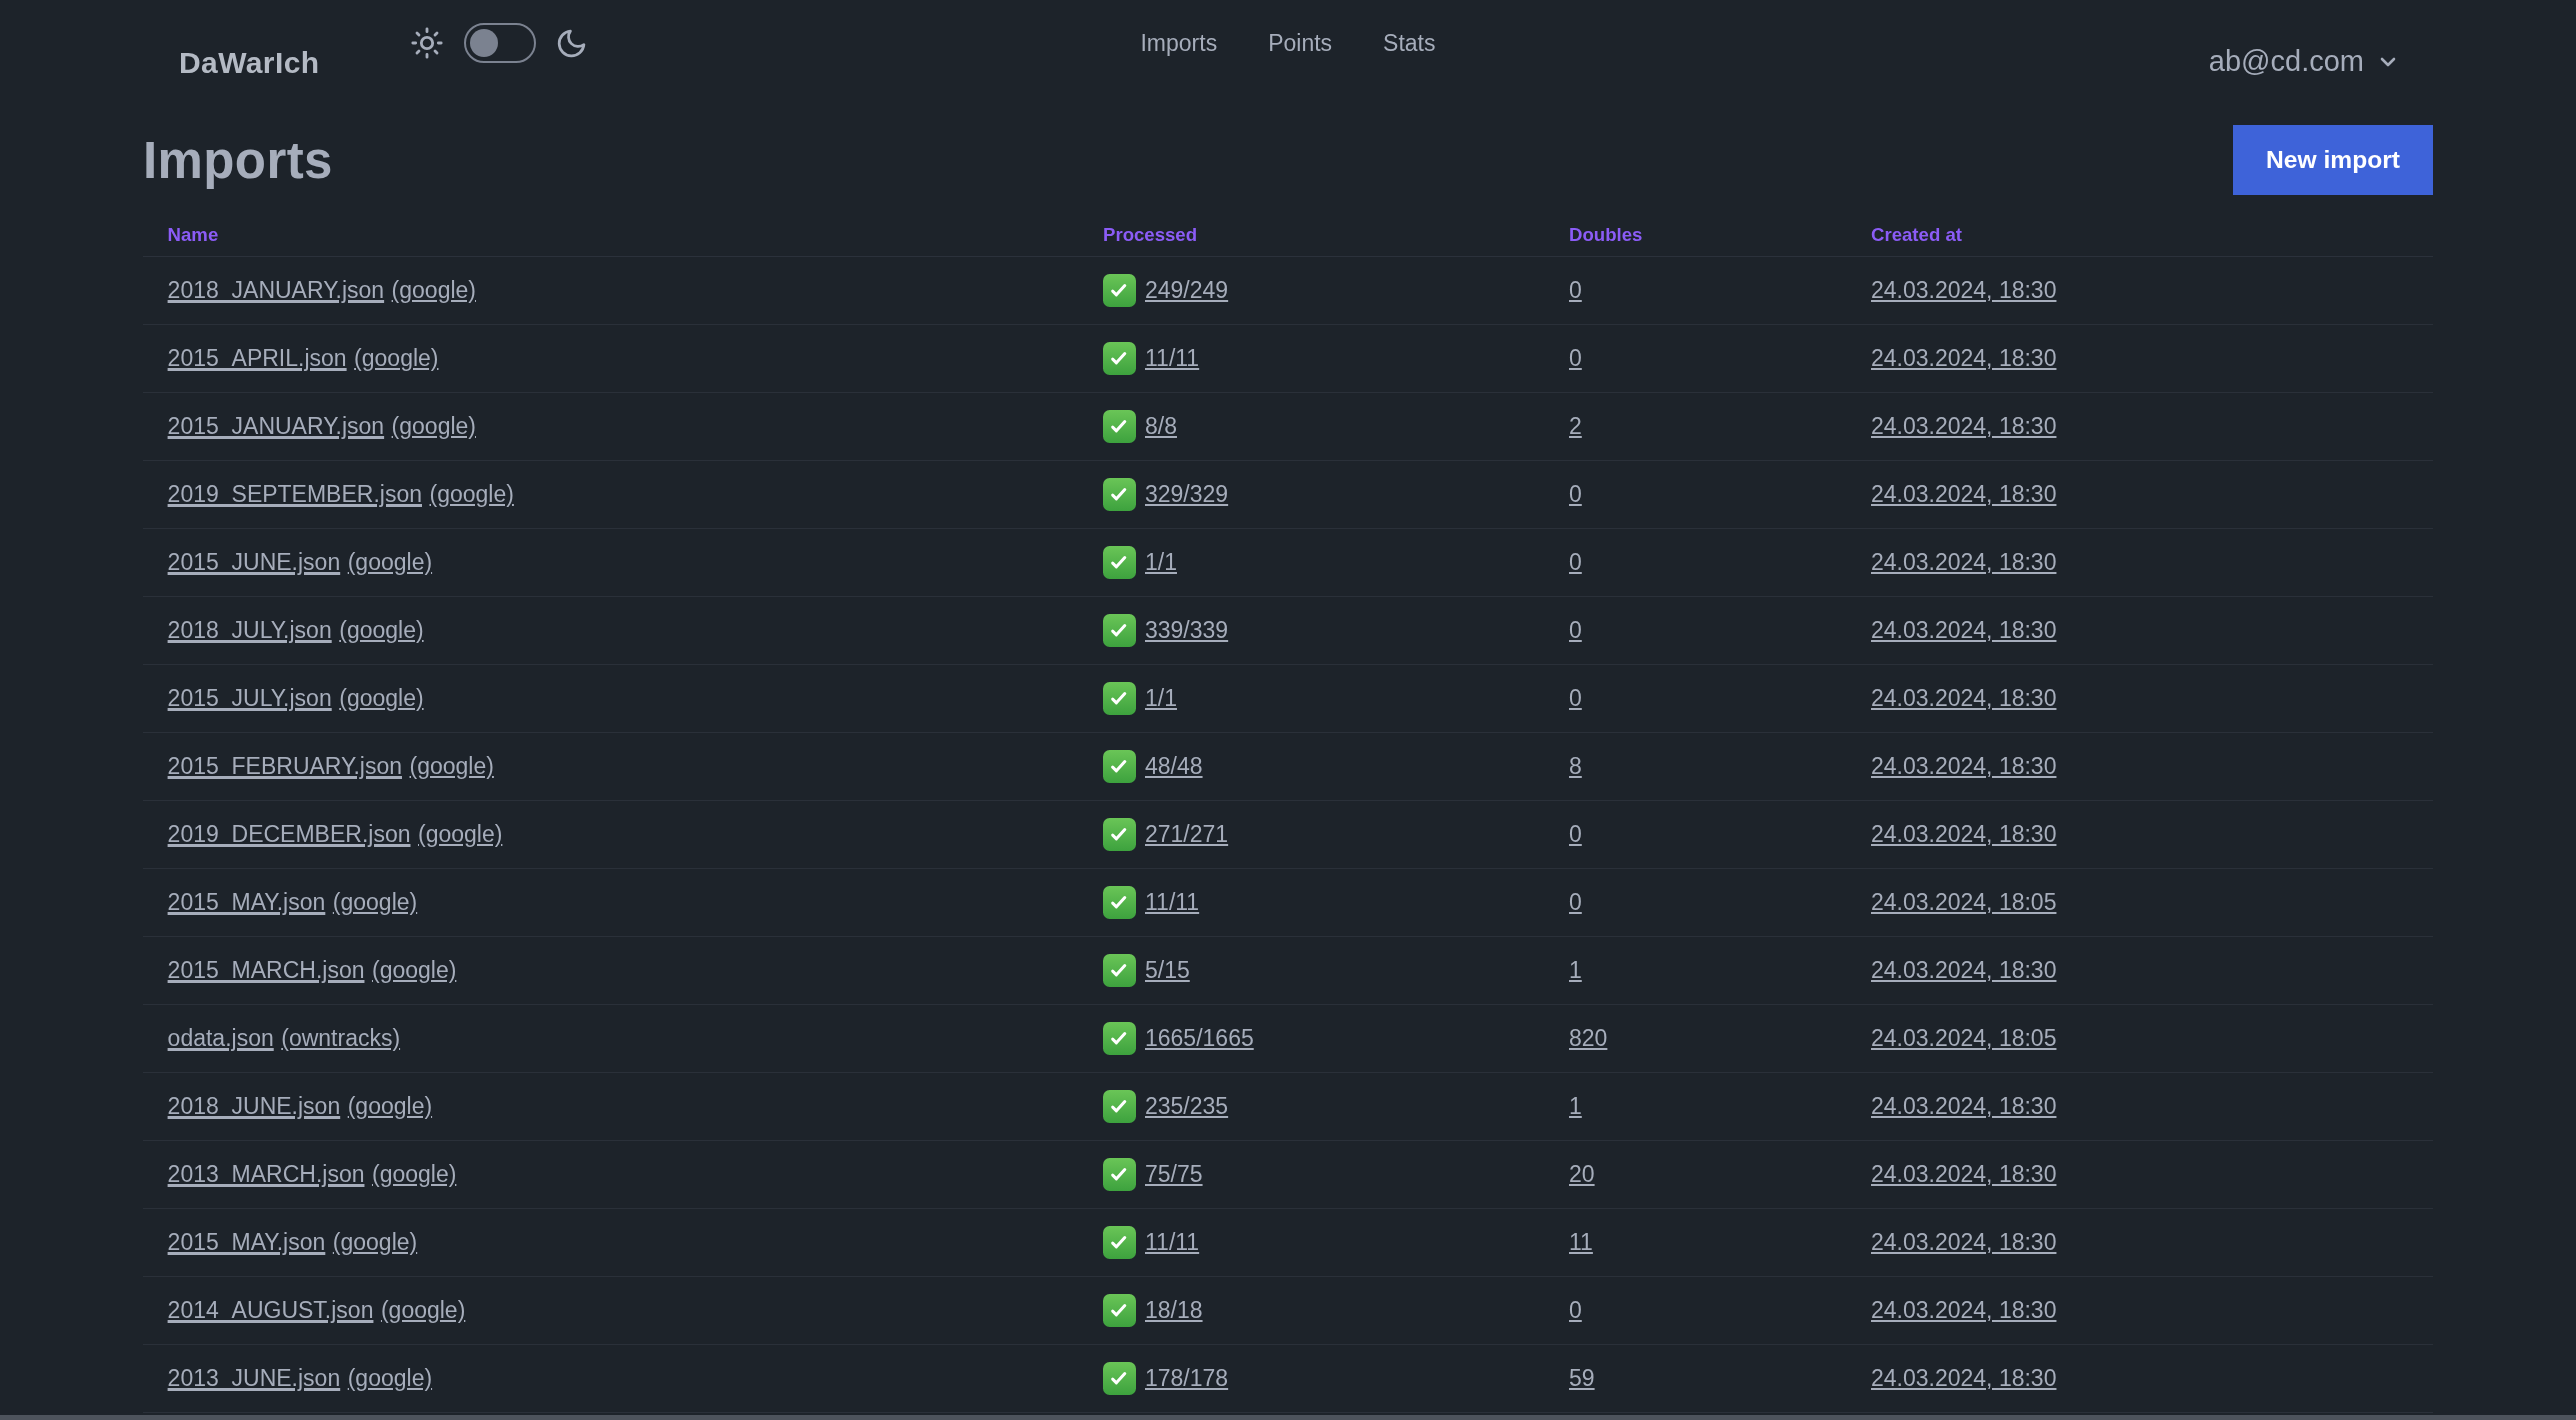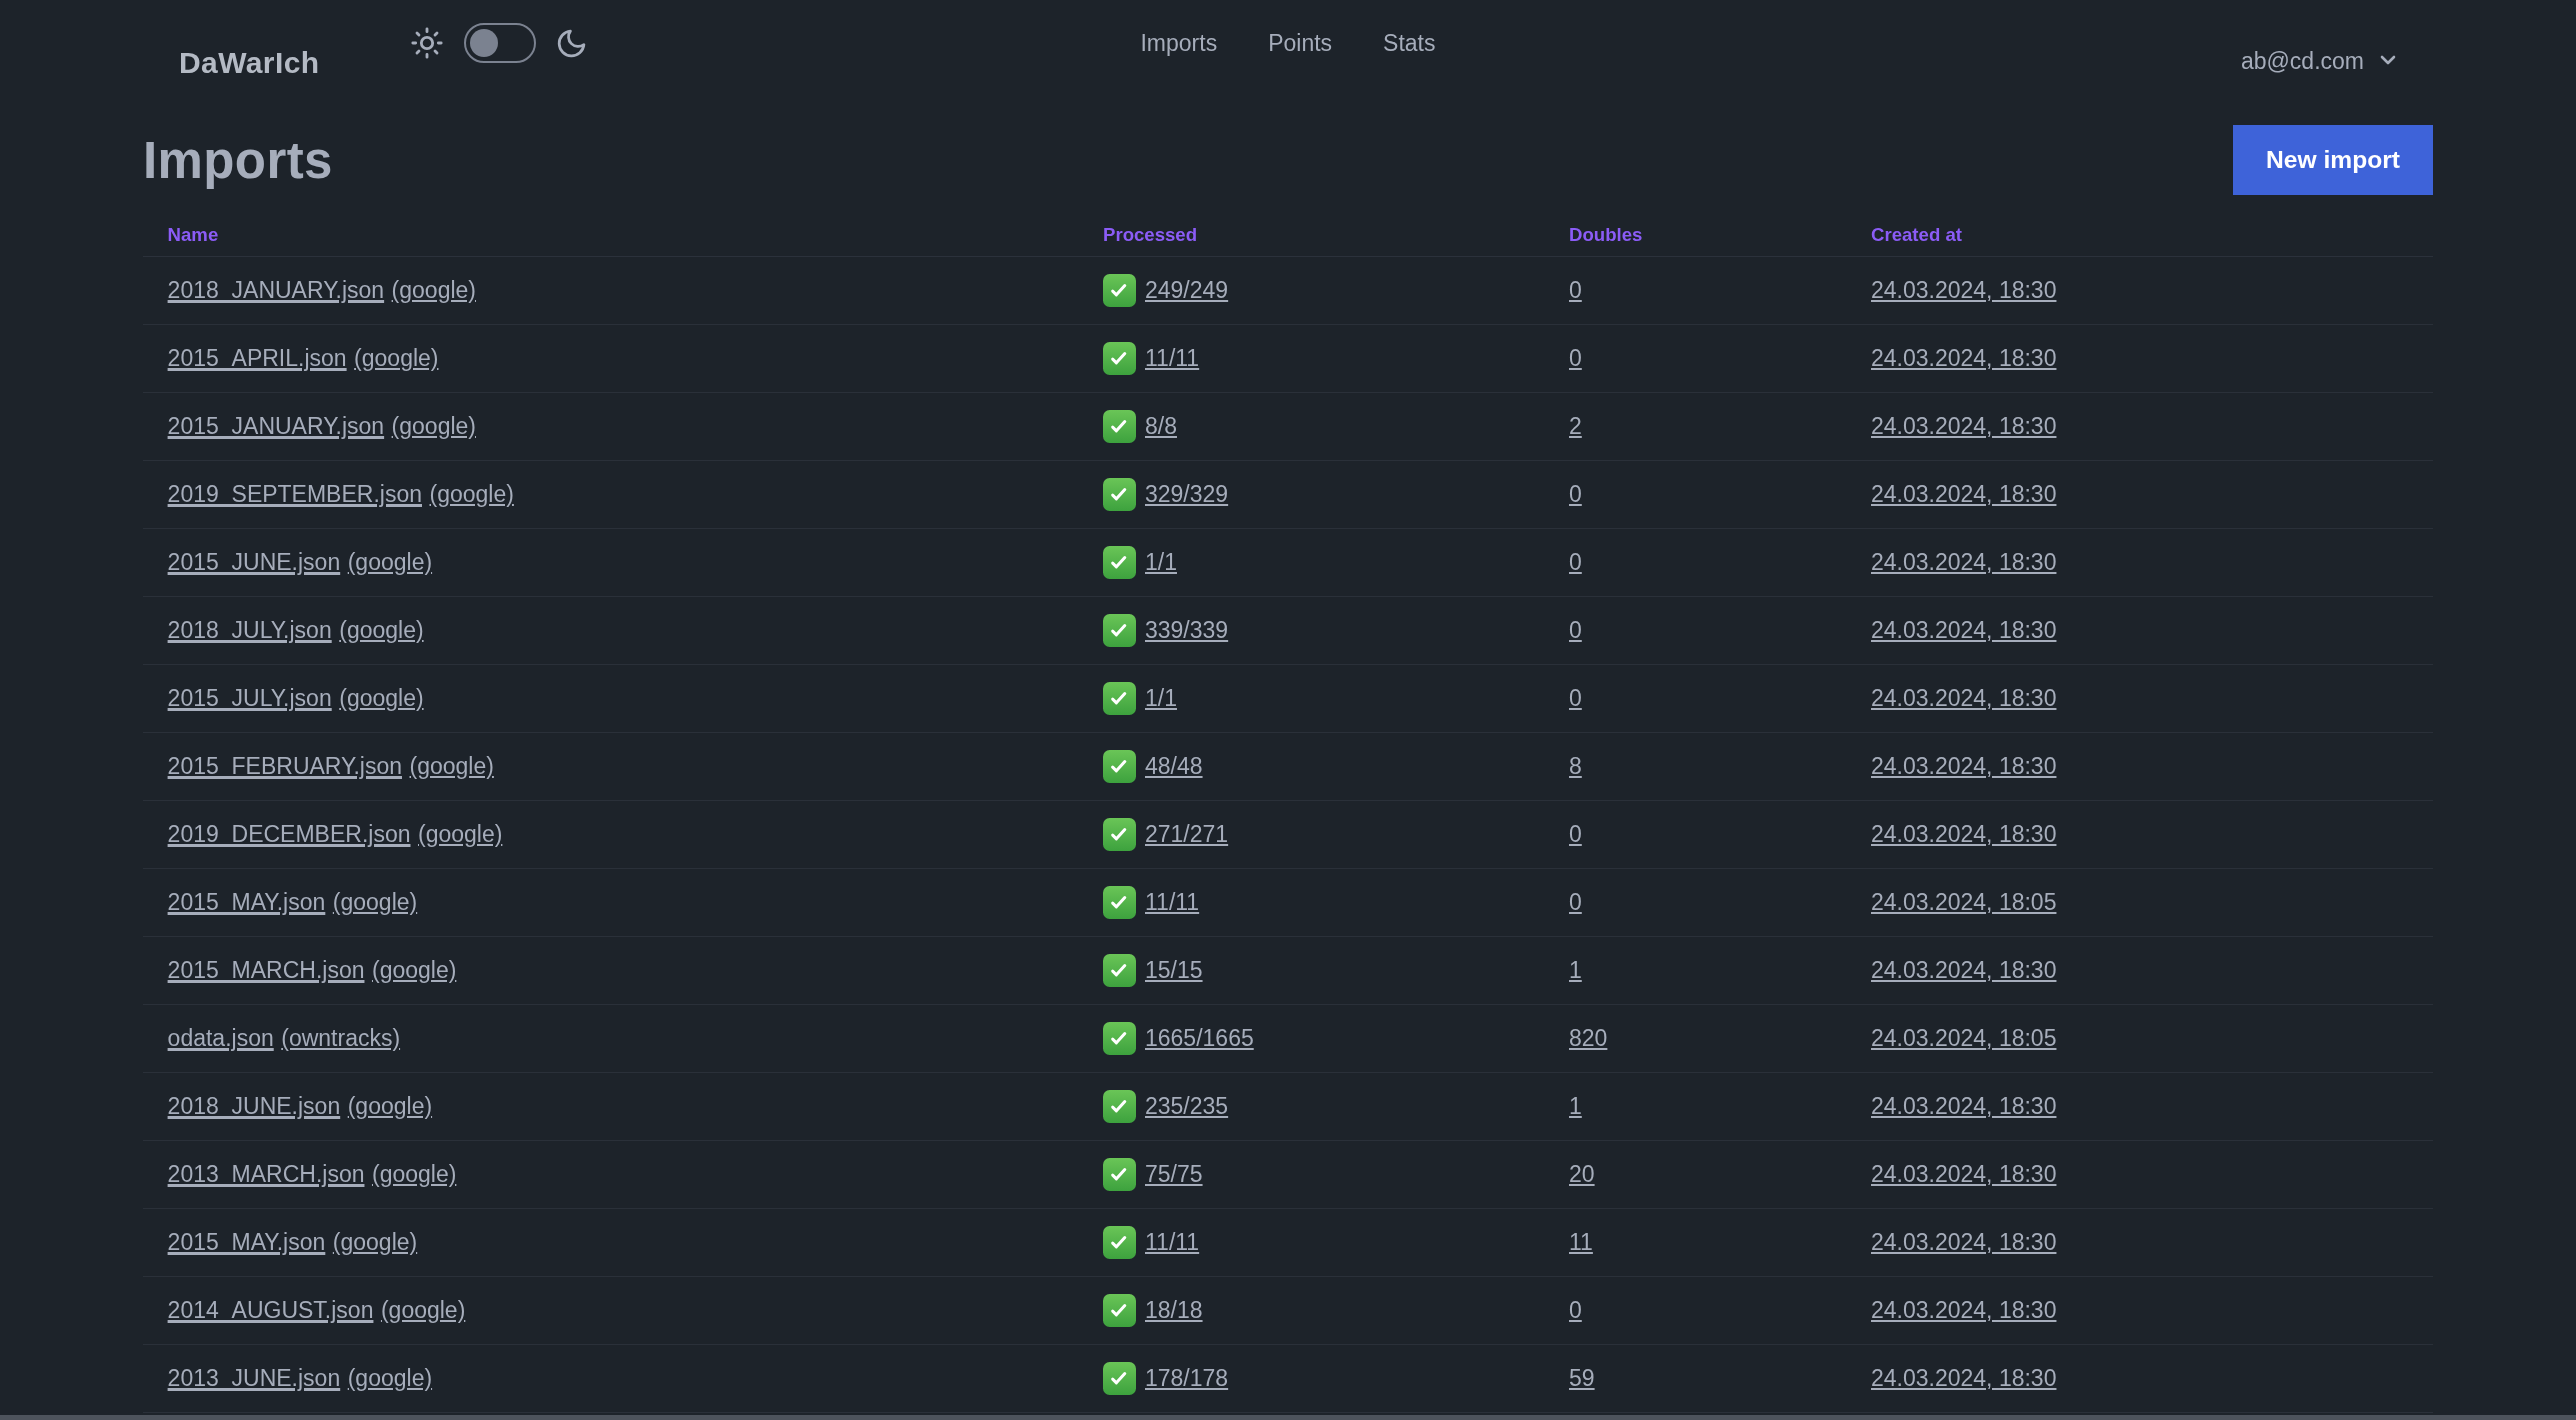--- a/index.html
+++ b/index.html
@@ -32,21 +32,21 @@
   }
   .toggle-knob{
     width:28px;height:28px;border-radius:50%;background:#7b8290;
     position:absolute;left:3.7px;top:3.7px;
   }
   .nav-center{
     position:absolute;left:50%;transform:translateX(-50%);
     display:flex;gap:51px;font-size:23px;
   }
   .nav-link{color:#a6adbb;cursor:pointer;}
-  .nav-right{margin-left:auto;display:flex;gap:12px;font-size:23px;cursor:pointer;margin-top:37px;}
+  .nav-right{margin-left:auto;display:flex;align-items:center;gap:12px;font-size:29px;cursor:pointer;margin-top:37px;}
   
   .page{padding:0 143px;}
   .title-row{display:flex;align-items:center;justify-content:space-between;margin-top:39px;}
   h1{margin:0;font-size:51px;font-weight:700;color:#a6adbb;letter-spacing:0.4px;}
   .btn-primary{
     background:#3e63d9;color:#ffffff;
     font-family:"Liberation Sans",sans-serif;
     font-size:24.6px;font-weight:600;
     height:70px;padding:0 33px;border:none;border-radius:0;
     cursor:pointer;
@@ -269,21 +269,21 @@
           <div>24.03.2024, 18:05</div>
         </div>
         <div class="trow">
           <div><a class="file-link">2015_MARCH.json</a><span class="source">(google)</span></div>
           <div class="processed">
             <span class="check">
               <svg width="22.4" height="22.4" viewBox="0 0 24 24">
                 <path d="m5 13 4 4 9-10"></path>
               </svg>
             </span>
-            <span>15/15</span>
+            <span>5/15</span>
           </div>
           <div>1</div>
           <div>24.03.2024, 18:30</div>
         </div>
         <div class="trow">
           <div><a class="file-link">odata.json</a><span class="source">(owntracks)</span></div>
           <div class="processed">
             <span class="check">
               <svg width="22.4" height="22.4" viewBox="0 0 24 24">
                 <path d="m5 13 4 4 9-10"></path>

